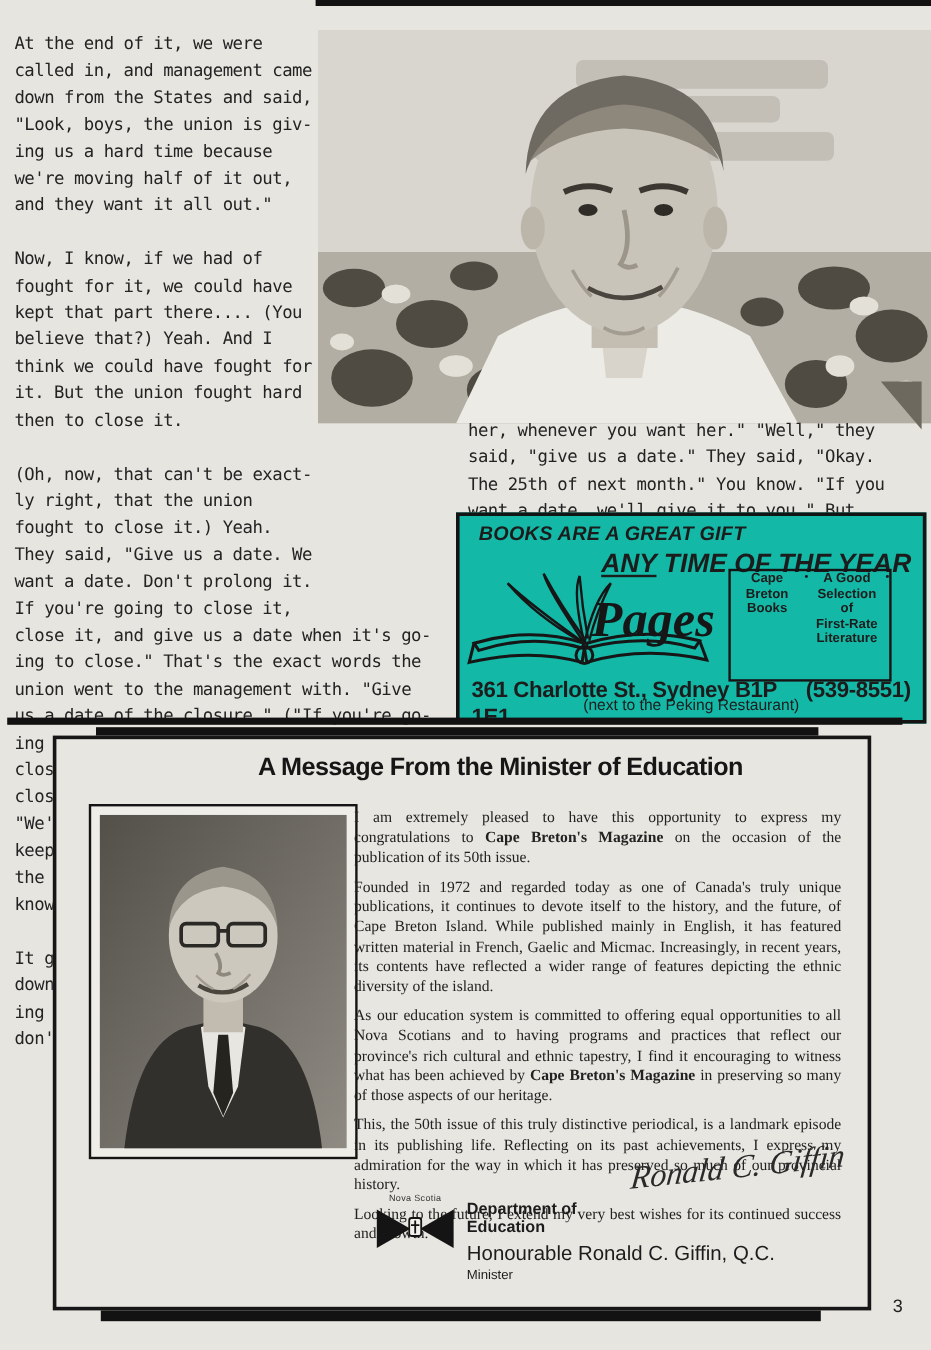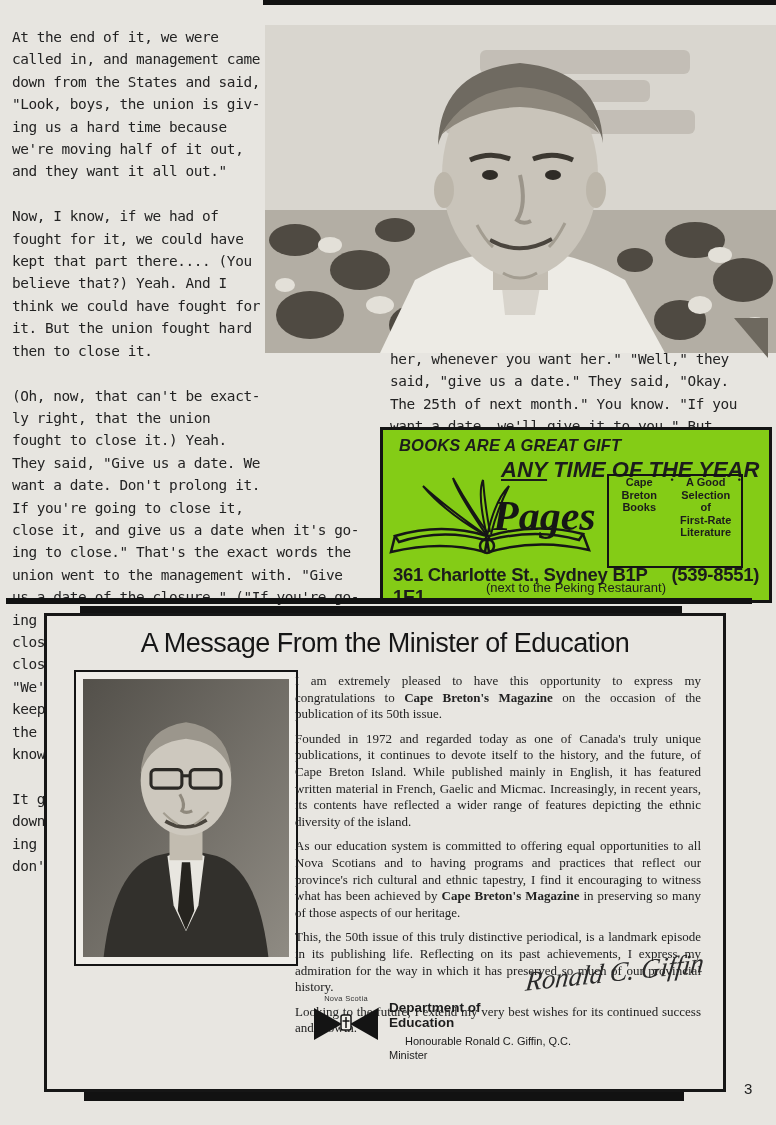--- a/index.html
+++ b/index.html
@@ -18,21 +18,21 @@
     font-size:14.4px; line-height:22.4px; color:#232323;
     white-space:pre-line; letter-spacing:-0.4px;
   }
   .tw-left{left:12px; top:26px; width:392px;}
   .tw-right{left:390px; top:348px; width:384px;}
   
   .portrait{position:absolute; left:265px; top:25px; width:511px; height:328px;}
   
   .pages-ad{
     position:absolute; left:380px; top:427px; width:386px; height:170px;
-    border:3px solid #141414; background:#84cc16;
+    border:3px solid #141414; background:#14b8a6;
   }
   .ad-head1{position:absolute;left:16px;top:6px;font-size:16.5px;font-weight:bold;font-style:italic;letter-spacing:0.2px;}
   .ad-head2{position:absolute;left:118px;top:27px;font-size:22px;font-weight:bold;font-style:italic;}
   .ad-head2 .u{text-decoration:underline;}
   .ad-logo{position:absolute;left:4px;top:44px;}
   .ad-box{
     position:absolute; left:224px; top:44px; width:132px; height:90px;
     border:2px solid #141414; text-align:center;
     font-size:11px; font-weight:bold; line-height:12.5px;
     display:flex; flex-direction:row; justify-content:center; gap:1px;
@@ -46,21 +46,21 @@
   .page-rule{position:absolute;left:6px;top:598px;width:746px;height:6px;background:#121212;}
   
   .msg-box{
     position:absolute; left:44px; top:613px; width:676px; height:473px;
     border:3px solid #161616; background:#e8e6e1;
   }
   .bar-top{position:absolute;left:80px;top:606px;width:602px;height:10px;background:#121212;}
   .bar-bottom{position:absolute;left:84px;top:1087px;width:600px;height:14px;background:#121212;}
   .msg-title{
     position:absolute; left:0; top:12px; width:100%; text-align:center;
-    font-size:27px; font-weight:normal; letter-spacing:-0.5px; color:#161616;
+    font-size:21px; font-weight:bold; letter-spacing:-0.5px; color:#161616;padding-left:32px;
   }
   .m-photo{
     position:absolute; left:27px; top:54px; width:206px; height:278px;
     border:2px solid #141414; background:#efede8; padding:7px;
   }
   .m-photo svg{display:block;width:100%;height:100%;}
   .msg-text{
     position:absolute; left:248px; top:57px; width:406px;
     font-family:"Liberation Serif", serif; font-size:13px; line-height:16.6px;
     text-align:justify; color:#222;
@@ -71,21 +71,21 @@
     position:absolute; left:478px; top:338px; width:240px;
     font-family:"Liberation Serif", serif; font-style:italic;
     font-size:27px; color:#2a2a2a; transform:rotate(-6deg) skewX(-12deg);
     white-space:nowrap;
   }
   .logo-row{position:absolute; left:266px; top:378px; display:flex; align-items:flex-start;}
   .ns-logo{width:66px; text-align:center;}
   .ns-label{font-size:7.5px; letter-spacing:0.3px; color:#333; margin-bottom:1px;}
   .dept{margin-left:10px; padding-top:6px;}
   .dept .d1,.dept .d2{font-size:13.5px; font-weight:bold; line-height:15px;}
-  .dept .d3{font-size:11px; margin-top:5px;margin-left:16px;}
+  .dept .d3{font-size:17px; margin-top:5px;}
   .dept .d4{font-size:11px; margin-top:2px;}
   .page-num{position:absolute; left:744px; top:1080px; font-size:15px; color:#222;}
 </style>
 </head>
 <body>
 
 <div class="page">
 
   <div class="top-trim"></div>
 

